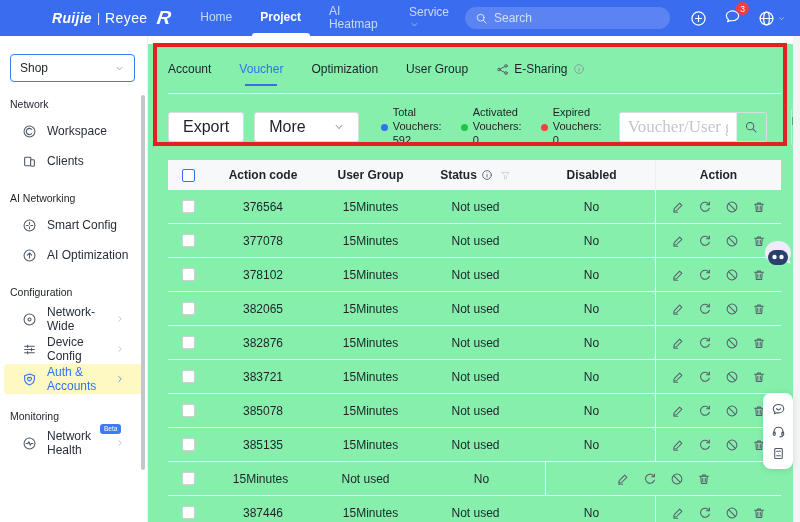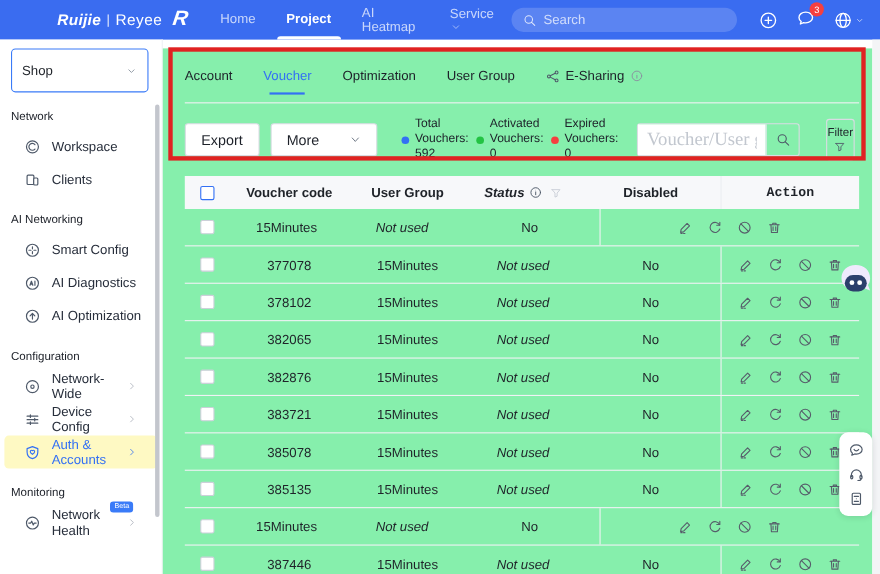--- a/index.html
+++ b/index.html
@@ -29,65 +29,65 @@
   .nav-search input::placeholder { color:rgba(255,255,255,.72); }
   .nav-right { display:flex; align-items:center; gap:17px; margin-left:20px; margin-right:14px; }
   .nav-right .ic { width:17px; height:17px; color:#fff; }
   .nav-chat { position:relative; }
   .nav-badge { position:absolute; top:-6px; right:-8px; min-width:13px; height:13px; background:#f53f3f; border-radius:7px; color:#fff; font-size:8.5px; display:flex; align-items:center; justify-content:center; padding:0 3px; }
   .nav-globe { display:flex; align-items:center; gap:2px; }
   .nav-globe .caret { width:9px; height:9px; color:rgba(255,255,255,.85); }
 
   
   .sidebar { position:absolute; top:36px; left:0; width:148px; height:486px; background:#fff; border-right:1px solid #eef0f4; overflow:hidden; }
-  .org-select { margin:8px 12px 0 10px; height:40px; border:1px solid #3a7bf8; border-radius:4px; display:flex; align-items:center; justify-content:space-between; padding:0 9px; cursor:pointer; }
+  .org-select { margin:18px 12px 0 10px; height:28px; border:1px solid #3a7bf8; border-radius:4px; display:flex; align-items:center; justify-content:space-between; padding:0 9px; cursor:pointer; }
   .org-select .ic { width:11px; height:11px; color:#86909c; }
   .side-title { margin:16px 14px 6px 10px; font-size:10.5px; color:#1d2129; }
   .side-item { height:30px; display:flex; align-items:center; padding:0 8px 0 18px; color:#272e3b; cursor:pointer; position:relative; margin:0 4px; border-radius:4px; }
   .side-item .ic { width:15px; height:15px; color:#4e5969; margin-right:10px; }
   .side-item .arrow { margin-left:auto; width:10px; height:10px; color:#a9aeb8; }
   .side-item.active { background:#fef9c3; color:#3370f4; }
   .side-item.active .ic, .side-item.active .arrow { color:#3370f4; }
   .beta-badge { position:absolute; top:-4px; left:96px; background:#3a7bf8; color:#fff; font-size:6.5px; padding:1px 4px; border-radius:3px; line-height:1.2; }
   .side-scroll { position:absolute; top:59px; right:2px; width:4px; height:375px; background:#c3c6cd; border-radius:2px; }
 
   
   .content { position:absolute; top:44px; left:148px; width:645px; height:486px; background:#86efac; }
   .tabbar { margin:18px 12px 0 20px; height:32px; display:flex; align-items:flex-start; gap:28px; border-bottom:1px solid #f1f2f6; }
   .tab { display:flex; align-items:center; gap:5px; padding-bottom:9px; color:#1d2129; cursor:pointer; position:relative; }
   .tab.active { color:#3370f4; }
   .tab.active::after { content:""; position:absolute; bottom:-1px; left:6px; right:6px; height:2px; background:#3370f4; }
   .tab .ic { width:13px; height:13px; color:#4e5969; }
   .tab .info { width:12px; height:12px; color:#8a919f; }
 
   .toolbar { margin:10px 12px 0 20px; height:46px; display:flex; align-items:center; }
-  .btn { border:1px solid #d9dce3; border-radius:3px; background:#fff; height:30px; padding:0 14px; font-size:13px; color:#1d2129; display:flex; align-items:center; gap:5px; cursor:pointer; font-family:inherit; }
+  .btn { border:1px solid #d9dce3; border-radius:3px; background:#fff; height:30px; padding:0 14px; font-size:16px; color:#1d2129; display:flex; align-items:center; gap:5px; cursor:pointer; font-family:inherit; }
   .btn .ic { width:10px; height:10px; color:#4e5969; }
   .more-btn { margin-left:10px;gap:28px; }
-  .stats { display:flex; align-items:center; margin-left:22px; }
+  .stats { display:flex; align-items:center; margin-left:22px; gap:12px; }
   .stat { display:flex; align-items:center; gap:5px; }
   .stat .dot { width:7px; height:7px; border-radius:50%; flex:none; }
   .stat .txt { font-size:11px; line-height:1.25; color:#1d2129; width:56px; }
   .stat .txt .val { display:block; }
   .tb-search { margin-left:10px; height:30px; border:1px solid #d9dce3; border-radius:3px; display:flex; align-items:stretch; width:148px; }
   .tb-search input { border:none; outline:none; padding:0 8px; width:116px; font-size:17px; font-family:Liberation Serif, serif; color:#1d2129; }
   .tb-search input::placeholder { color:#c2c7cf; }
   .tb-search .sbtn { width:30px; border-left:1px solid #e6e9ef; display:flex; align-items:center; justify-content:center; color:#4e5969; cursor:pointer; }
   .tb-search .ic { width:14px; height:14px; }
   .filter-btn { margin-left:24px; width:38px; height:38px; border:1px solid #d9dce3; border-radius:3px; display:flex; flex-direction:column; align-items:center; justify-content:center; gap:1px; font-size:10.5px; color:#1d2129; cursor:pointer; }
   .filter-btn .ic { width:11px; height:11px; color:#4e5969; }
   .tool-ic { margin-left:20px; width:16px; height:16px; color:#4e5969; cursor:pointer; }
 
   
   .table { margin:10px 12px 0 20px; }
   .tr { display:flex; align-items:stretch; height:34px; border-bottom:1px solid #f0f2f5; }
   .tr.head { height:30px; background:#f7f8fa; font-weight:bold; border-bottom:none; }
   .td { display:flex; align-items:center; justify-content:center; text-align:center; gap:4px; }
-  .c-cb { width:40px; } .c-code { width:110px; } .c-group { width:105px; } .c-status { width:105px;font-style:italic; } .c-dis { width:127px; }
-  .c-act { flex:1; border-left:1px solid #f0f2f5;font-family:Liberation Mono, monospace; }
+  .c-cb { width:40px; } .c-code { width:110px; } .c-group { width:105px; } .c-status { width:105px; } .c-dis { width:127px; }
+  .c-act { flex:1; border-left:1px solid #f0f2f5; }
   .tr.head .c-act { border-left:1px solid #eceef2; }
   .cb { width:13px; height:13px; border:1px solid #ccd0d9; border-radius:2px; background:#fff; cursor:pointer; }
   .cb.blue { border-color:#3370f4; }
   .hd-info { width:12px; height:12px; color:#4e5969; cursor:pointer; }
   .hd-funnel { width:11px; height:11px; color:#c6cbd4; margin-left:3px; cursor:pointer; }
   .act-ic { width:14px; height:14px; color:#565d6a; margin:0 4.5px; cursor:pointer; }
 
   
   .annotation { position:absolute; left:153px; top:43px; width:634px; height:103px; border:4px solid #e02222; z-index:50; pointer-events:none; }
   .page-track { position:absolute; right:0; top:36px; width:7px; height:486px; background:#f3f4f6; }
@@ -201,29 +201,20 @@
             <circle cx="8" cy="8" r="5.8"></circle>
             <path d="M8 4.6v2M8 9.4v2M4.6 8h2M9.4 8h2"></path>
           </svg>
         </span>
         <span>Smart Config</span>
       </div>
       <div class="side-item">
         <span class="ic">
           <svg viewBox="0 0 16 16">
             <circle cx="8" cy="8" r="5.8"></circle>
-            <path d="M5.6 10l1.4-4 1.4 4M6 8.8h2M10.4 6v4"></path>
-          </svg>
-        </span>
-        <span>AI Diagnostics</span>
-      </div>
-      <div class="side-item">
-        <span class="ic">
-          <svg viewBox="0 0 16 16">
-            <circle cx="8" cy="8" r="5.8"></circle>
             <path d="M8 10.7V5.4M5.7 7.6L8 5.3l2.3 2.3"></path>
           </svg>
         </span>
         <span>AI Optimization</span>
       </div>
       <div class="side-title">Configuration</div>
       <div class="side-item">
         <span class="ic">
           <svg viewBox="0 0 16 16">
             <circle cx="8" cy="8" r="5.8"></circle>
@@ -371,21 +362,21 @@
         </svg>
       </span>
 
   </div>
 
   <div class="table">
     <div class="tr head">
       <div class="td c-cb">
           <span class="cb blue"></span>
         </div>
-      <div class="td c-code">Voucher code</div>
+      <div class="td c-code">Action code</div>
       <div class="td c-group">User Group</div>
       <div class="td c-status">
         <span>Status</span>
         <span class="ic hd-info">
             <svg viewBox="0 0 16 16">
               <circle cx="8" cy="8" r="5.8"></circle>
               <path d="M8 7.3v3.4"></path>
               <circle cx="8" cy="5.1" r="0.4" fill="currentColor" stroke="none"></circle>
             </svg>
           </span>
@@ -396,20 +387,21 @@
           </span>
       </div>
       <div class="td c-dis">Disabled</div>
       <div class="td c-act">Action</div>
     </div>
     <div id="tbody">
         <div class="tr">
           <div class="td c-cb">
             <span class="cb"></span>
           </div>
+          <div class="td c-code">376564</div>
           <div class="td c-group">15Minutes</div>
           <div class="td c-status">Not used</div>
           <div class="td c-dis">No</div>
           <div class="td c-act">
             <span class="ic act-ic">
               <svg viewBox="0 0 16 16">
                 <path d="M9.9 3.6l2.5 2.5L6.2 12.3l-3.1.6.6-3.1 6.2-6.2z"></path>
                 <path d="M3.4 14h4.2" stroke-dasharray="1.4 1.4"></path>
               </svg>
             </span>

